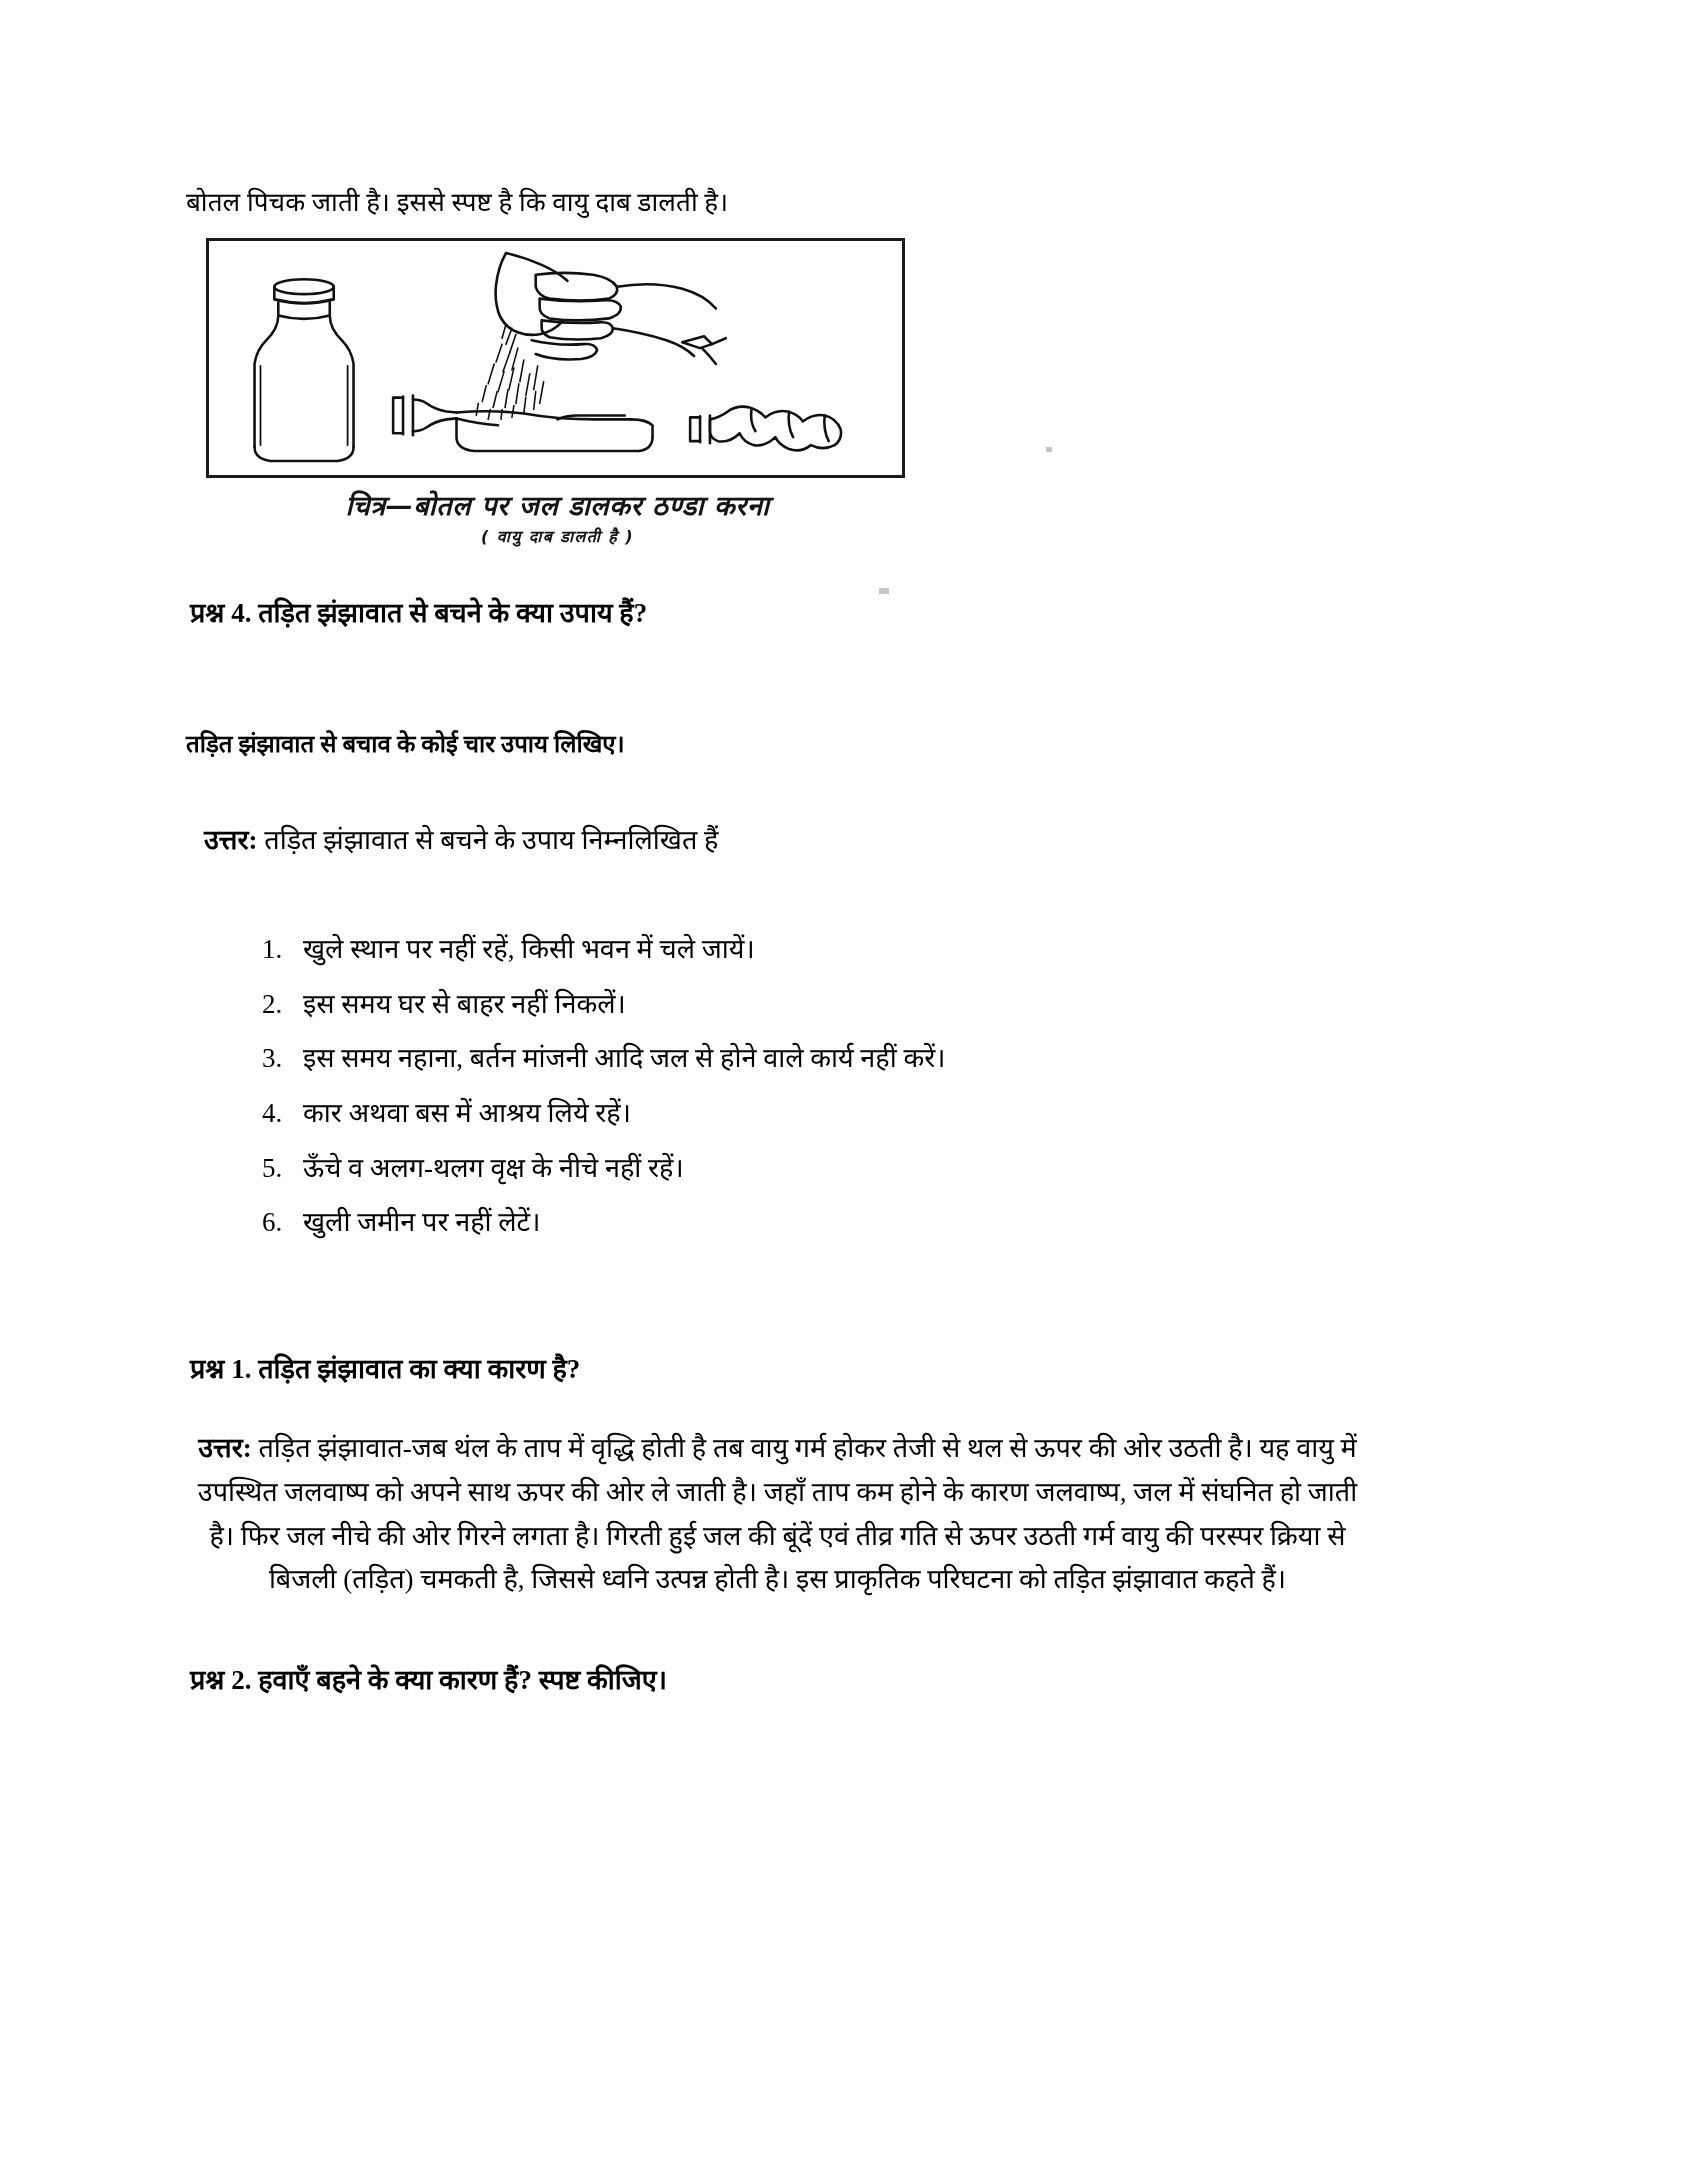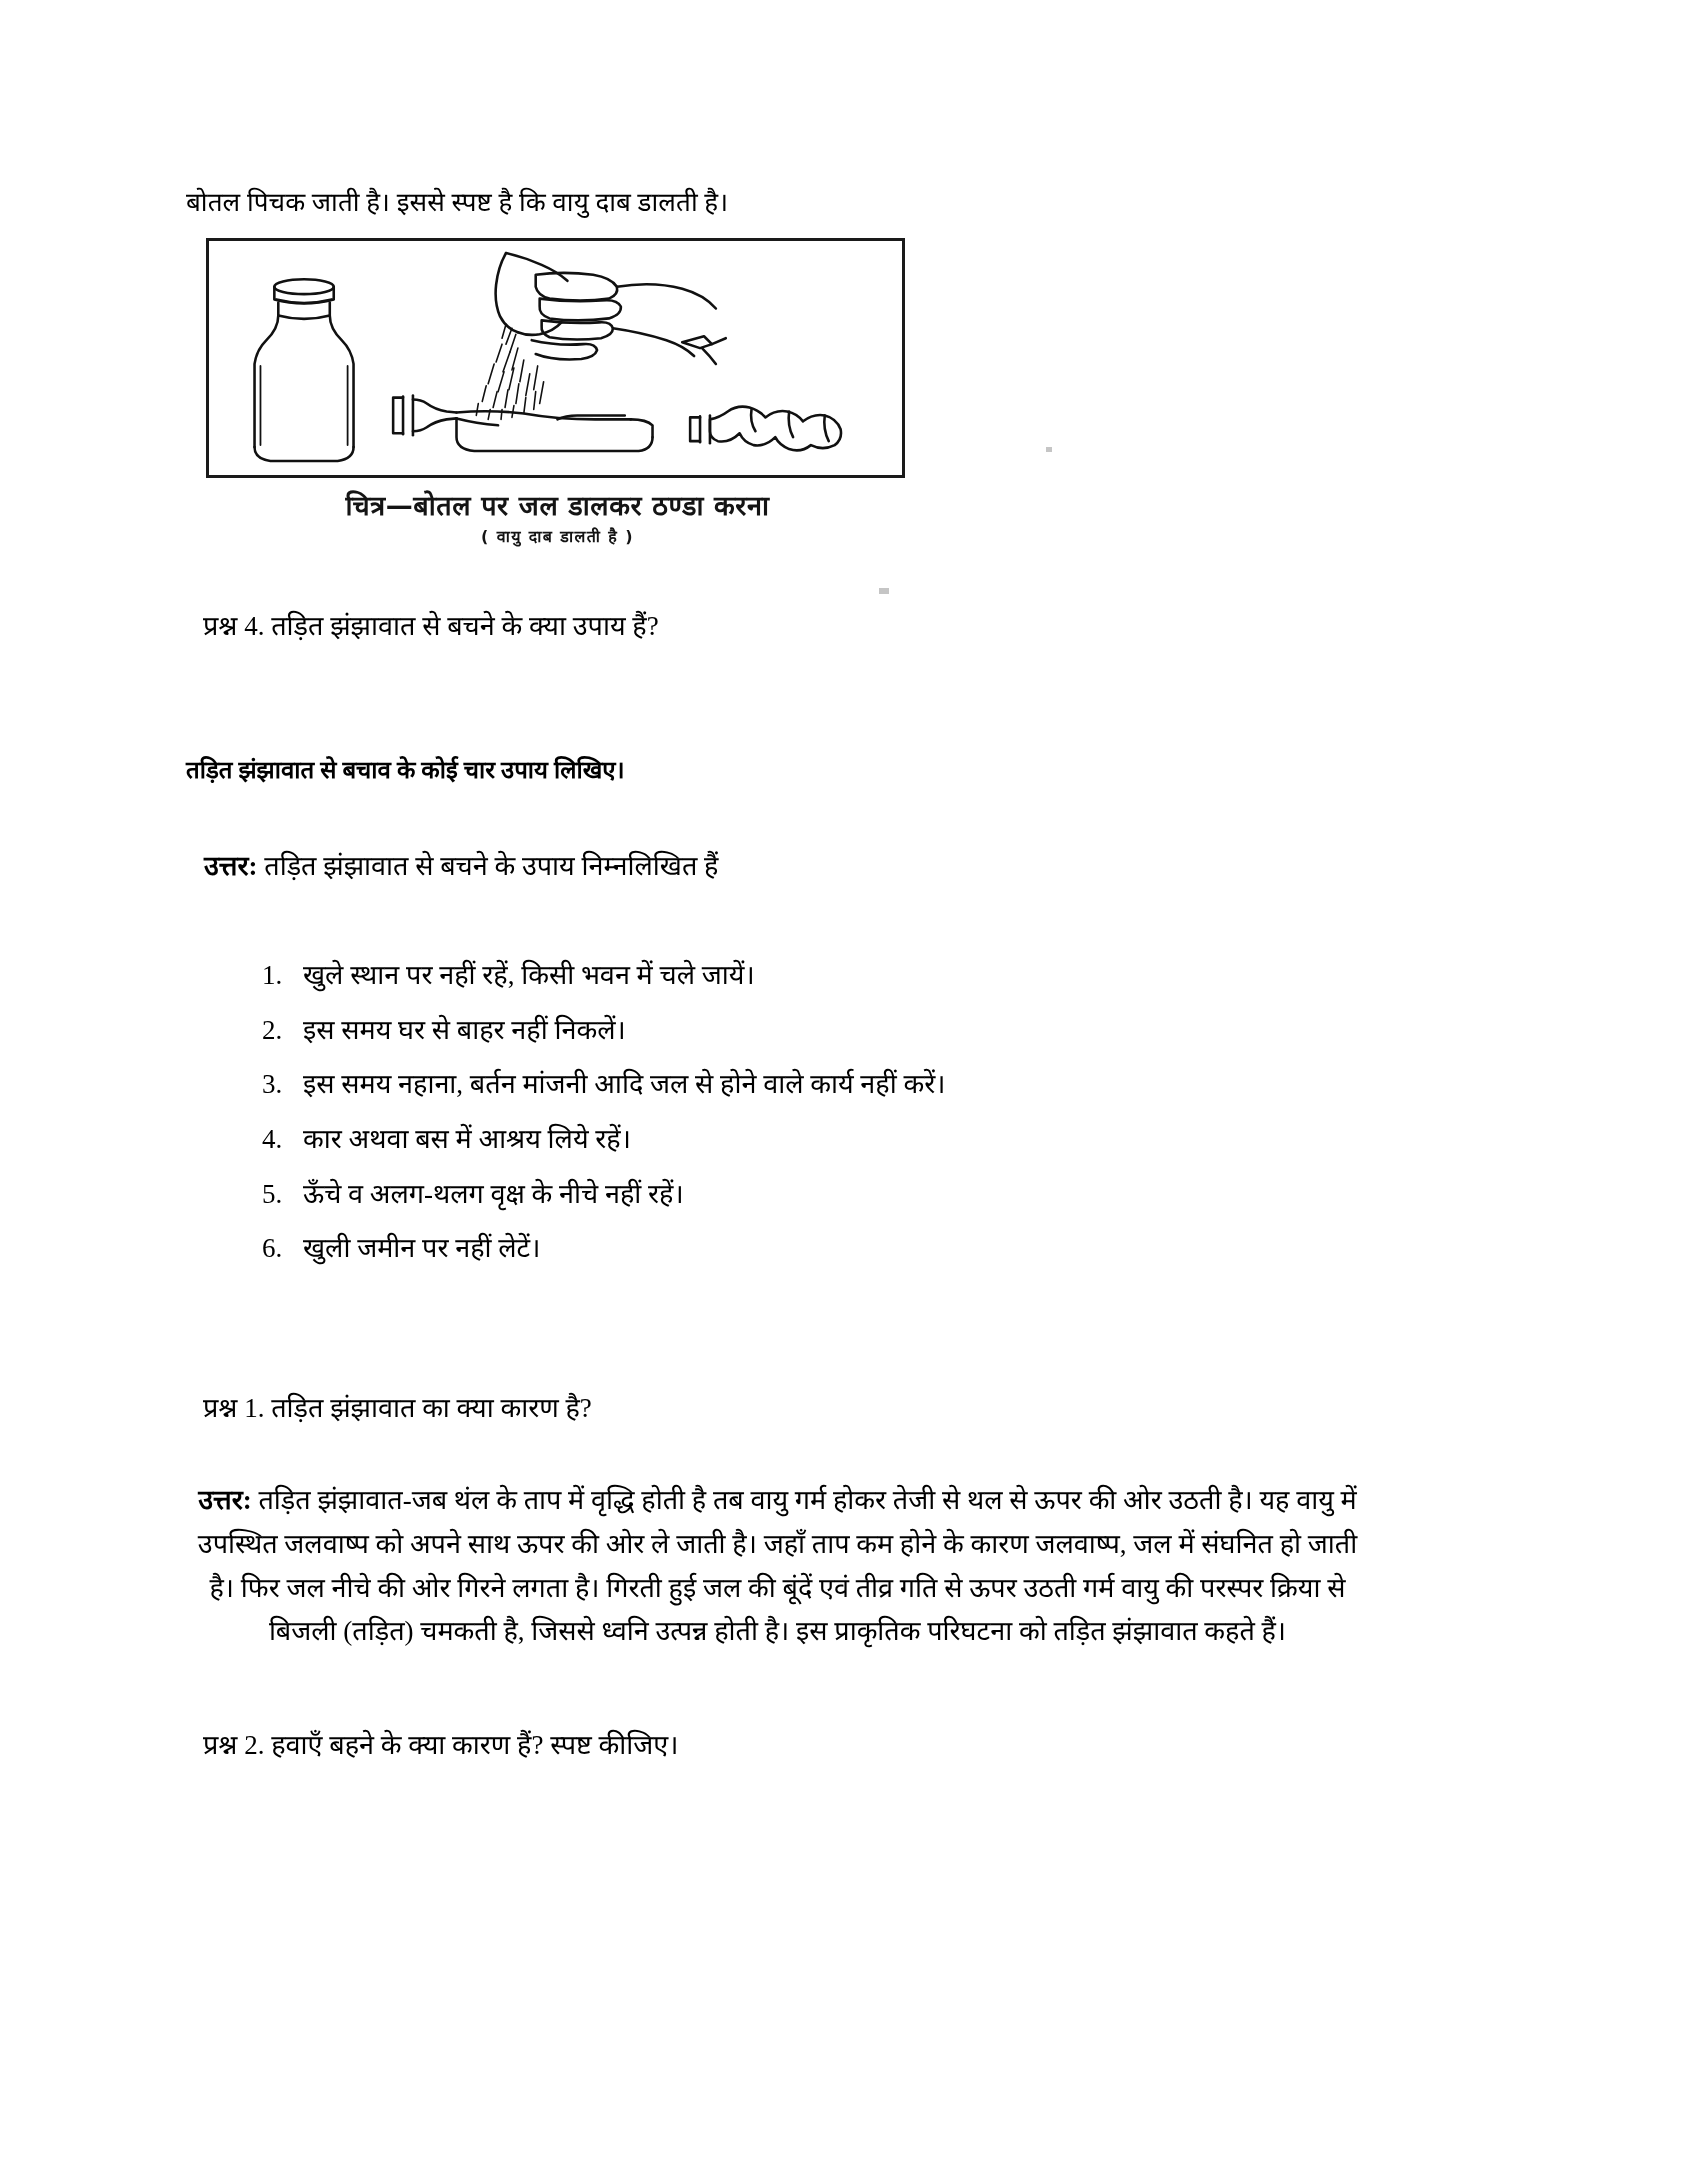--- a/index.html
+++ b/index.html
@@ -28,20 +28,21 @@
     font-size: 26px;
     line-height: 1.5;
     letter-spacing: 0.1px;
     margin: 0 0 16px 0;
   }
 
   
   .figure-block {
     margin: 0 0 0 20px;
     width: 703px;
+    font-style: italic;
   }
   .figure-box {
     position: relative;
     width: 699px;
     height: 240px;
     border: 3px solid #1a1a1a;
     box-sizing: border-box;
     background: #fff;
     overflow: hidden;
   }
@@ -59,23 +60,23 @@
   }
   .figure-caption .cap2 {
     display: block;
     font-size: 16px;
     letter-spacing: 1.4px;
   }
 
   
   .q-heading {
     font-size: 27px;
-    font-weight: 400;
+    font-weight: 700;
     line-height: 1.45;
-    margin: 17px;
+    margin: 4px;
   }
   .athwa {
     font-size: 26px;
     font-weight: 700;
     text-align: center;
     margin: 0;
     padding-left: 59px;
   }
   .alt-question {
     font-size: 24px;

